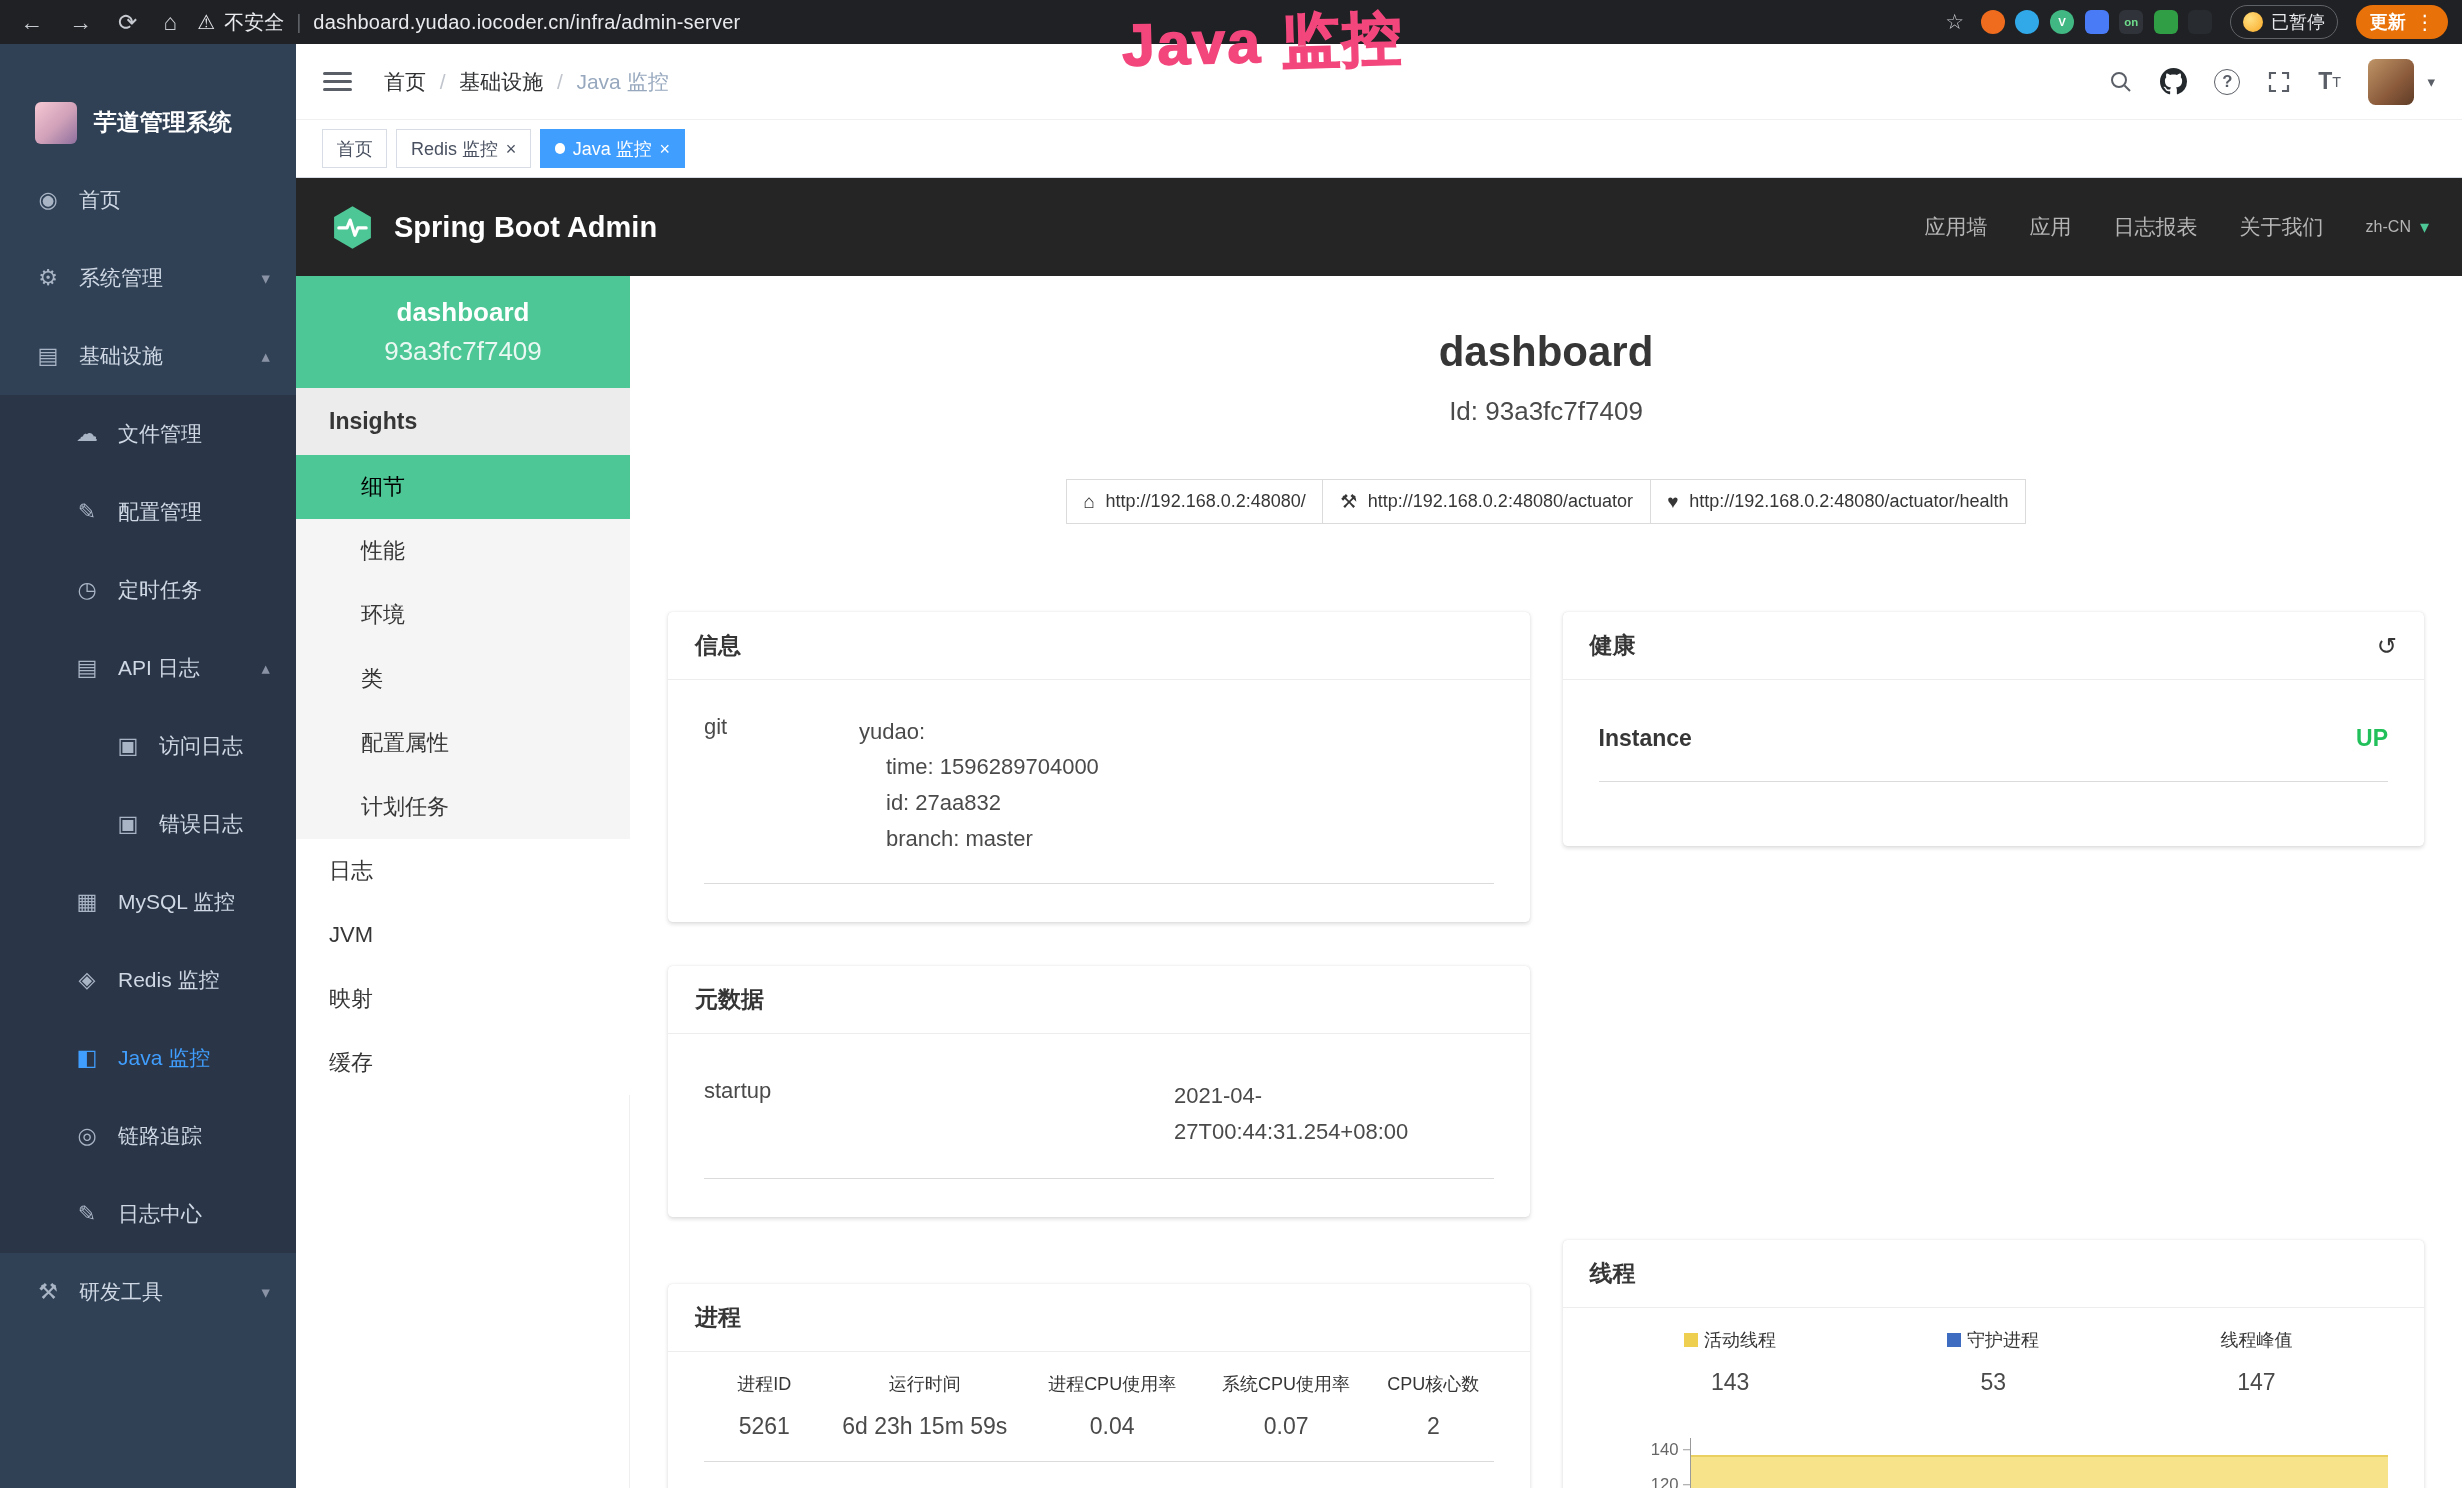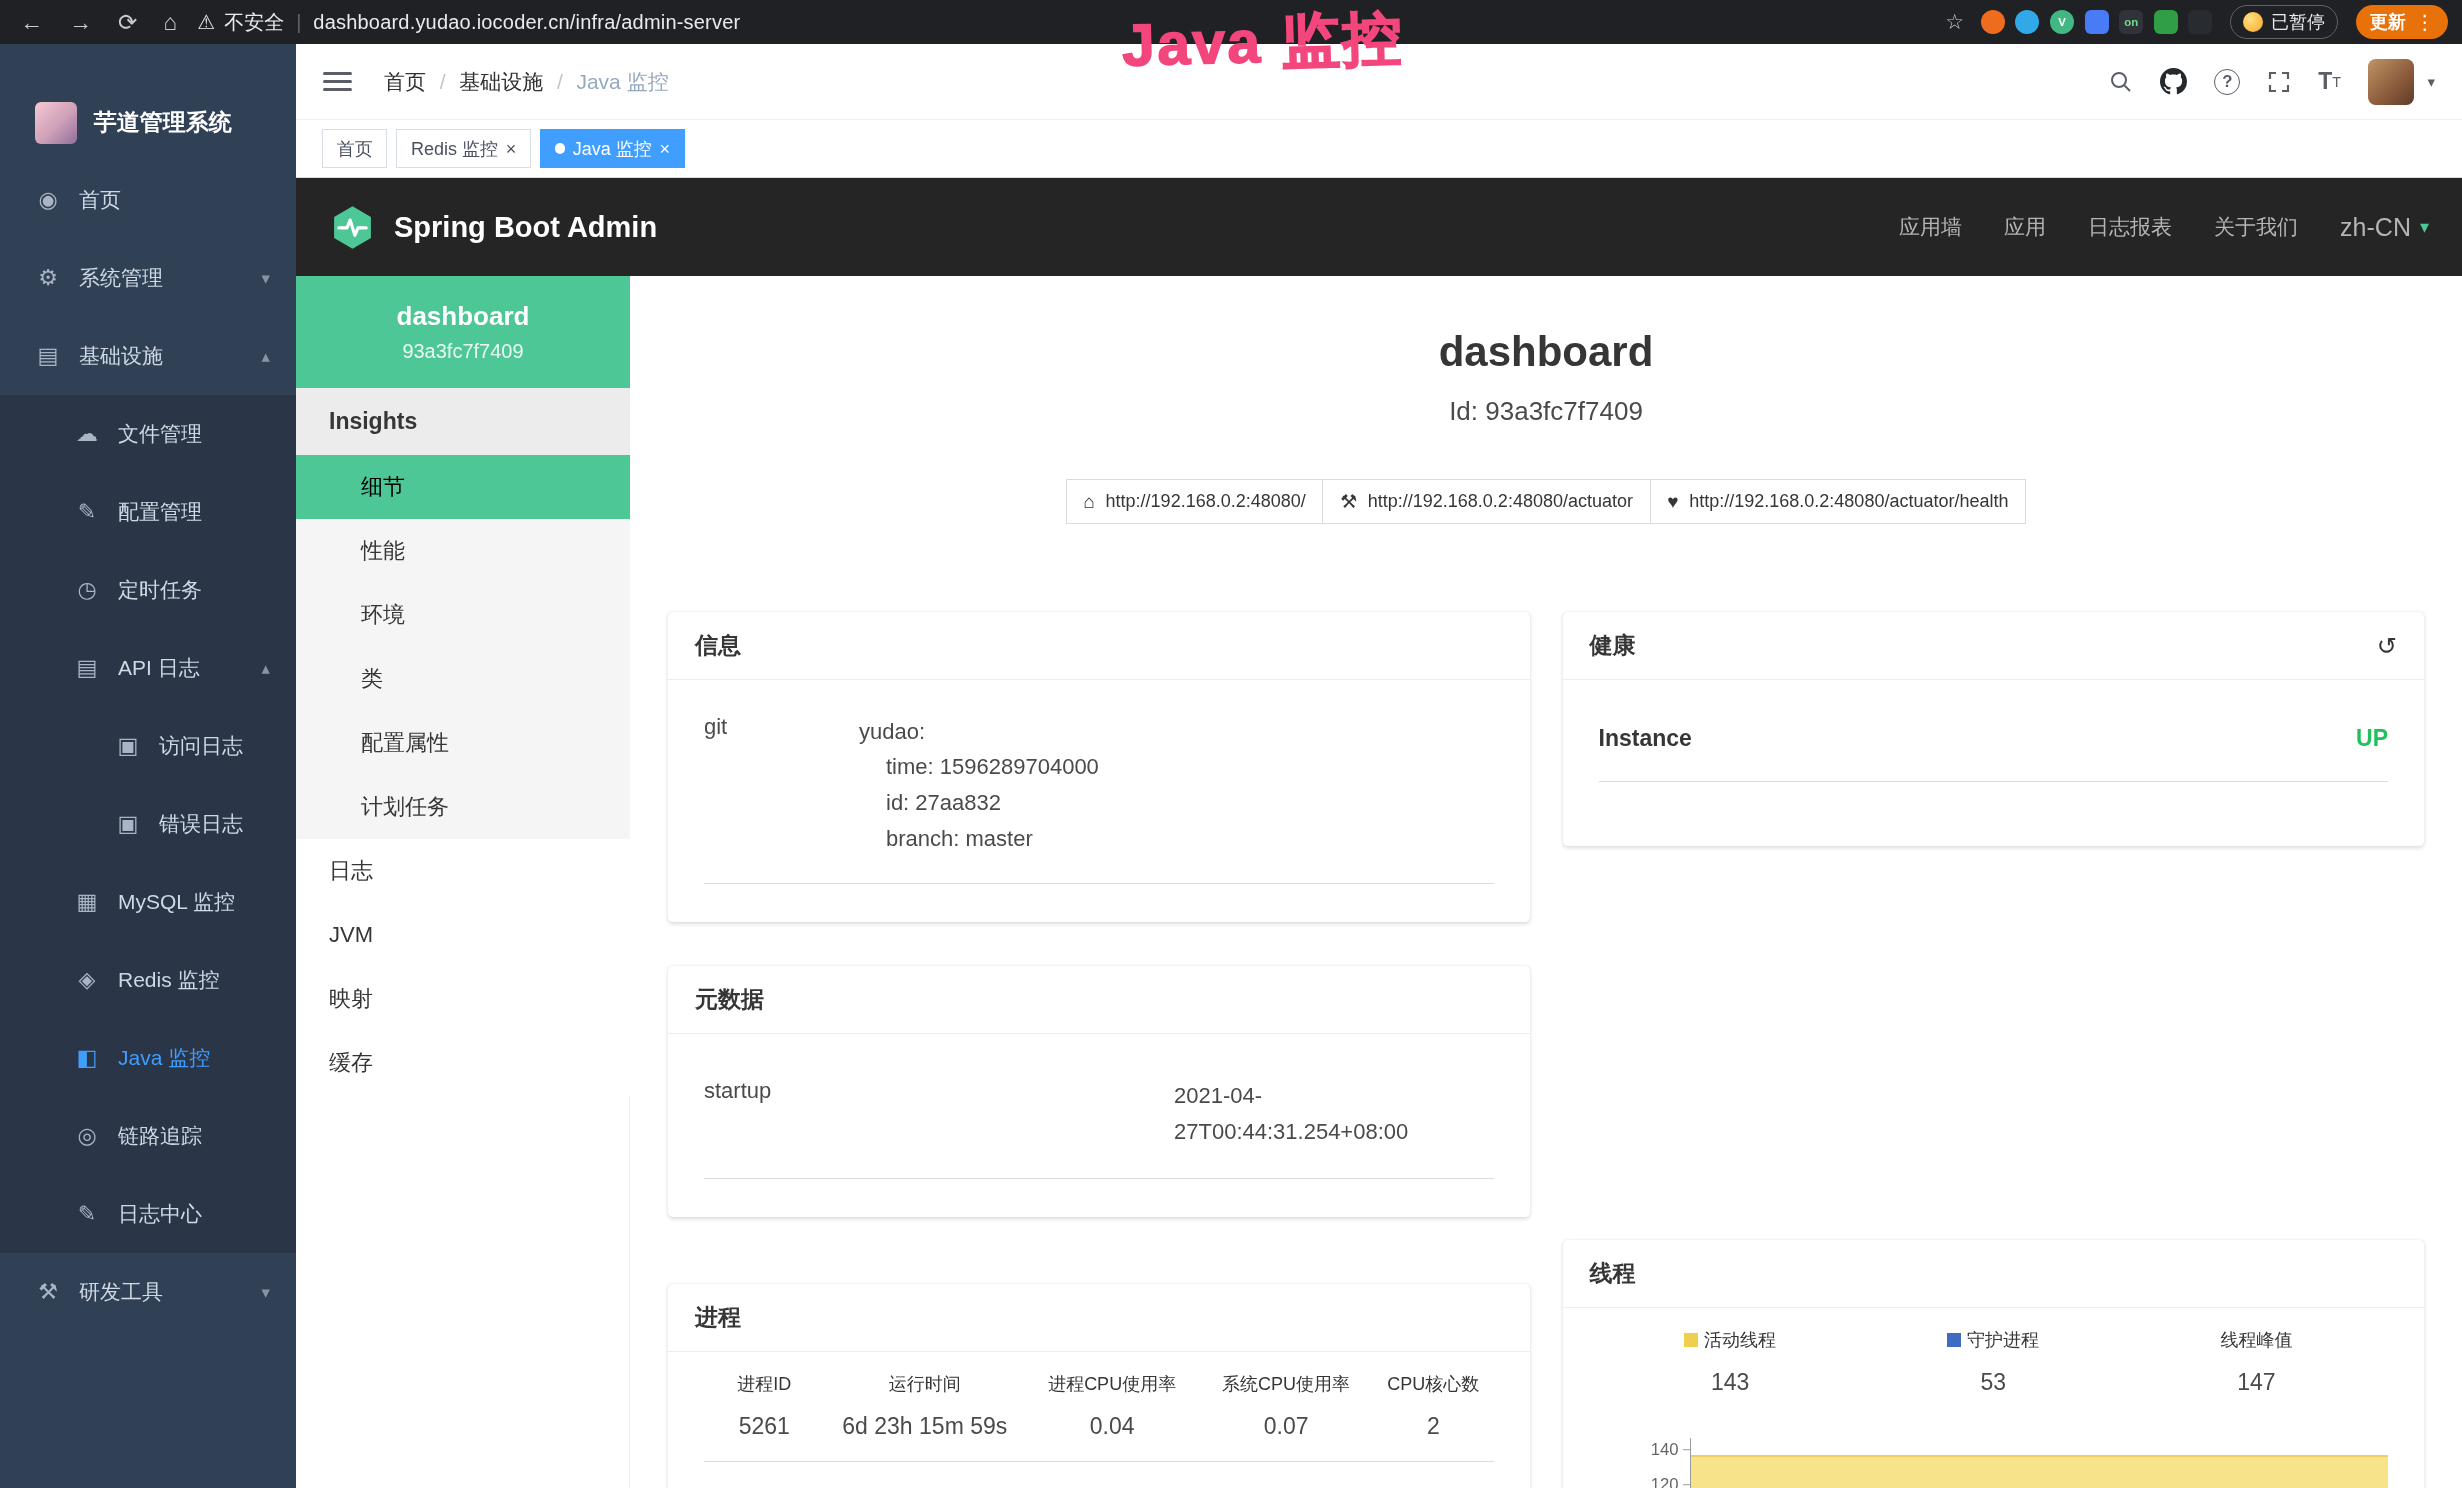--- a/index.html
+++ b/index.html
@@ -84,21 +84,21 @@
   .sba-link { cursor:pointer; }
   .locale { display:flex; align-items:center; gap:9px; cursor:pointer; }
   .locale-caret { color:#4dc795; font-size:18px; }
 
   
   .sba-body { flex:1; display:flex; min-height:0; }
   .sba-side { width:334px; flex:0 0 auto; background:#fff; box-shadow:inset -0.8px 0 0 rgba(0,0,0,.08); }
   .sba-side-head { height:112px; background:#4dc795; color:#fff; display:flex; flex-direction:column;
     justify-content:center; align-items:center; gap:7.6px; cursor:pointer; }
   .sba-app-name { font-size:26px; font-weight:700; }
-  .sba-app-id { font-size:20px; opacity:.88; }
+  .sba-app-id { font-size:26px; opacity:.88; }
   .sec-head { height:67px; background:#ececec; display:flex; align-items:center; padding-left:33px;
     font-weight:700; font-size:23px; color:#363636; }
   .ins-item { height:64px; display:flex; align-items:center; padding-left:65px; font-size:22px;
     color:#363636; background:#f5f5f5; cursor:pointer; }
   .ins-item.active { background:#4dc795; color:#000000; }
   .root-item { height:64px; display:flex; align-items:center; padding-left:33px; font-size:22px;
     color:#363636; background:#fff; cursor:pointer; }
 
   .sba-content { flex:1; background:#fff; padding-top:53px; overflow:hidden; position:relative; }
   .page-title { text-align:center; font-size:42px; font-weight:700; color:#363636; line-height:1.1; }
@@ -338,21 +338,21 @@
     </span>
     <span class="sba-brand">Spring Boot Admin</span>
     <nav class="sba-links" id="sba-links">
         <span class="sba-link">应用墙</span>
         <span class="sba-link">应用</span>
         <span class="sba-link">日志报表</span>
         <span class="sba-link">关于我们</span>
       </nav>
     <span style="width:42px"></span>
     <span class="locale">
-      <span style="color:#b5b5b5;font-size:25px;">zh-CN</span>
+      <span style="color:#b5b5b5;font-size:16px;">zh-CN</span>
       <span class="locale-caret">▾</span>
     </span>
   </header>
 
   <div class="sba-body">
 
     <aside class="sba-side">
       <div class="sba-side-head">
         <span class="sba-app-name">dashboard</span>
         <span class="sba-app-id">93a3fc7f7409</span>

